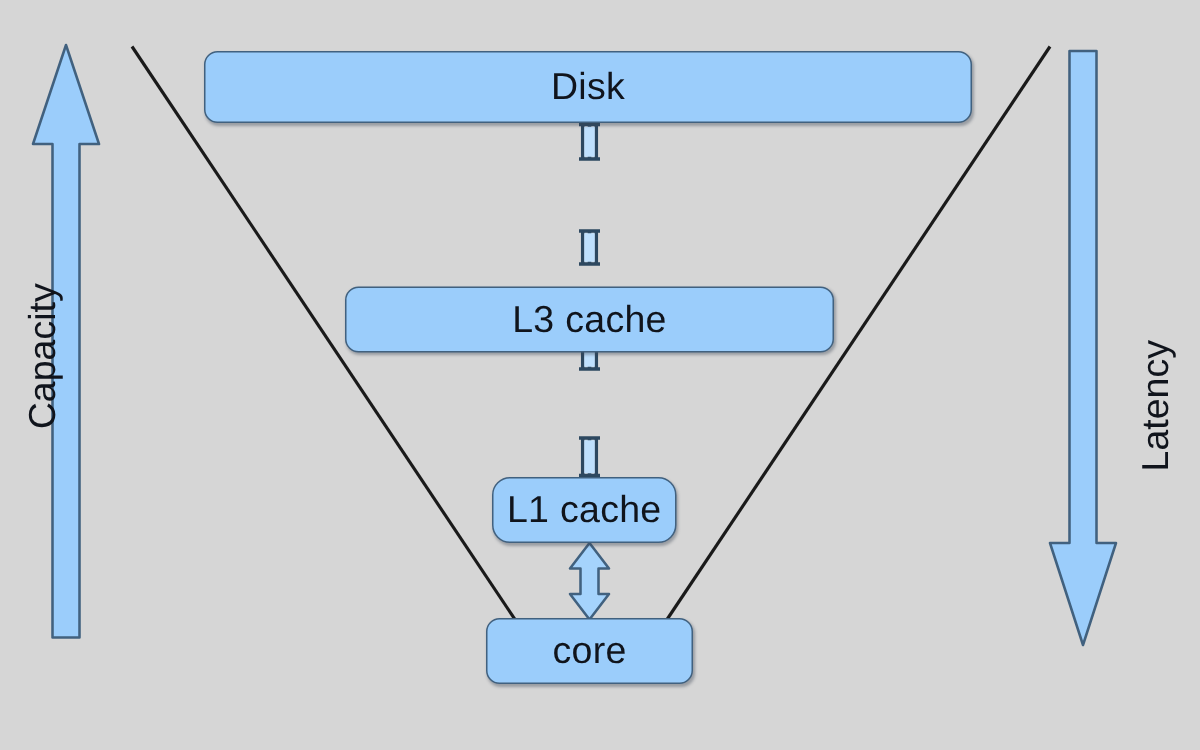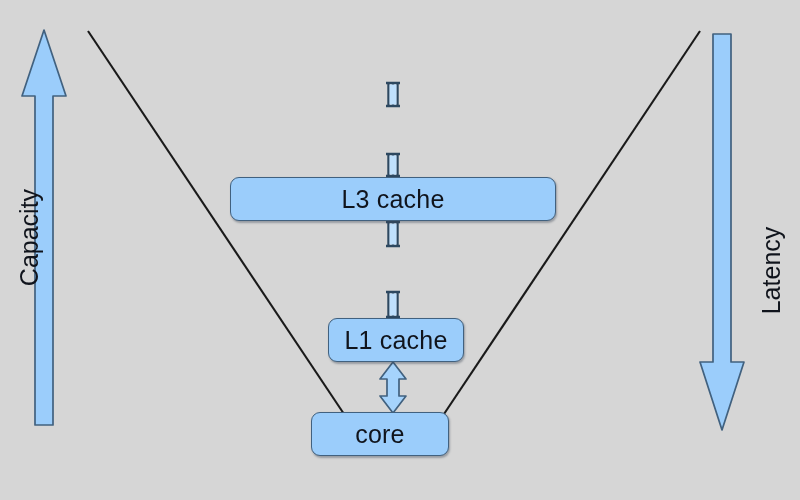--- a/index.html
+++ b/index.html
@@ -115,32 +115,35 @@
                M 388.5 292 L 388.5 317 M 397.5 292 L 397.5 317" fill="none" stroke="#2d4860" stroke-width="2.4"></path>
       <rect x="389.5" y="293.5" width="7" height="22" fill="#bfe0fd" stroke="none"></rect>
     </g>
 
     <g>
       <path d="M 393 362 L 406 379 L 399 379 L 399 396 L 406 396 L 393 413
                L 380 396 L 387 396 L 387 379 L 380 379 Z" fill="#a5d3fc" stroke="#41617f" stroke-width="1.7" stroke-linejoin="round"></path>
     </g>
   </svg>
 
+  <div class="hier-box" style="left:136px; top:34px; width:512px; height:48px;">
+    <span class="box-label">Disk</span>
+  </div>
 
 
-  <div class="hier-box" style="left:230px; top:177px; width:326px; height:44px;">
+  <div class="hier-box" style="left:230px; top:191px; width:326px; height:44px;">
     <span class="box-label">L3 cache</span>
   </div>
 
 
-  <div class="hier-box" style="left:328px; top:318px; width:136px; height:44px;">
+  <div class="hier-box" style="left:328px; top:318px; width:123px; height:44px;border-radius:12px;">
     <span class="box-label">L1 cache</span>
   </div>
 
-  <div class="hier-box" style="left:311px; top:412px; width:138px; height:44px;">
+  <div class="hier-box" style="left:324px; top:412px; width:138px; height:44px;">
     <span class="box-label">core</span>
   </div>
 
   <div class="axis-label" id="capacity-label">Capacity</div>
 
   <div class="axis-label" id="latency-label">Latency</div>
 
 </div>
 
 </body></html>

